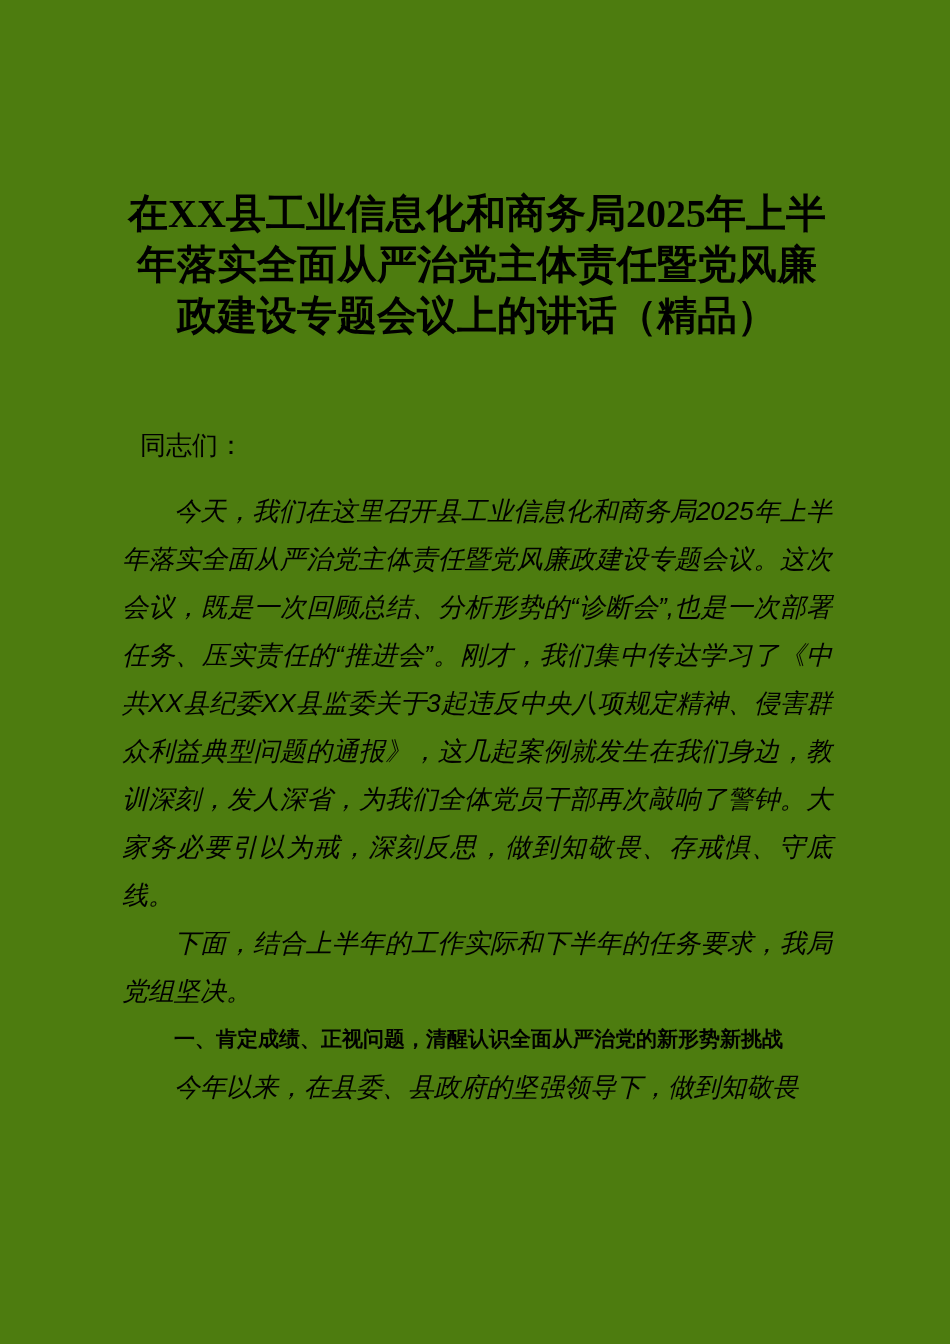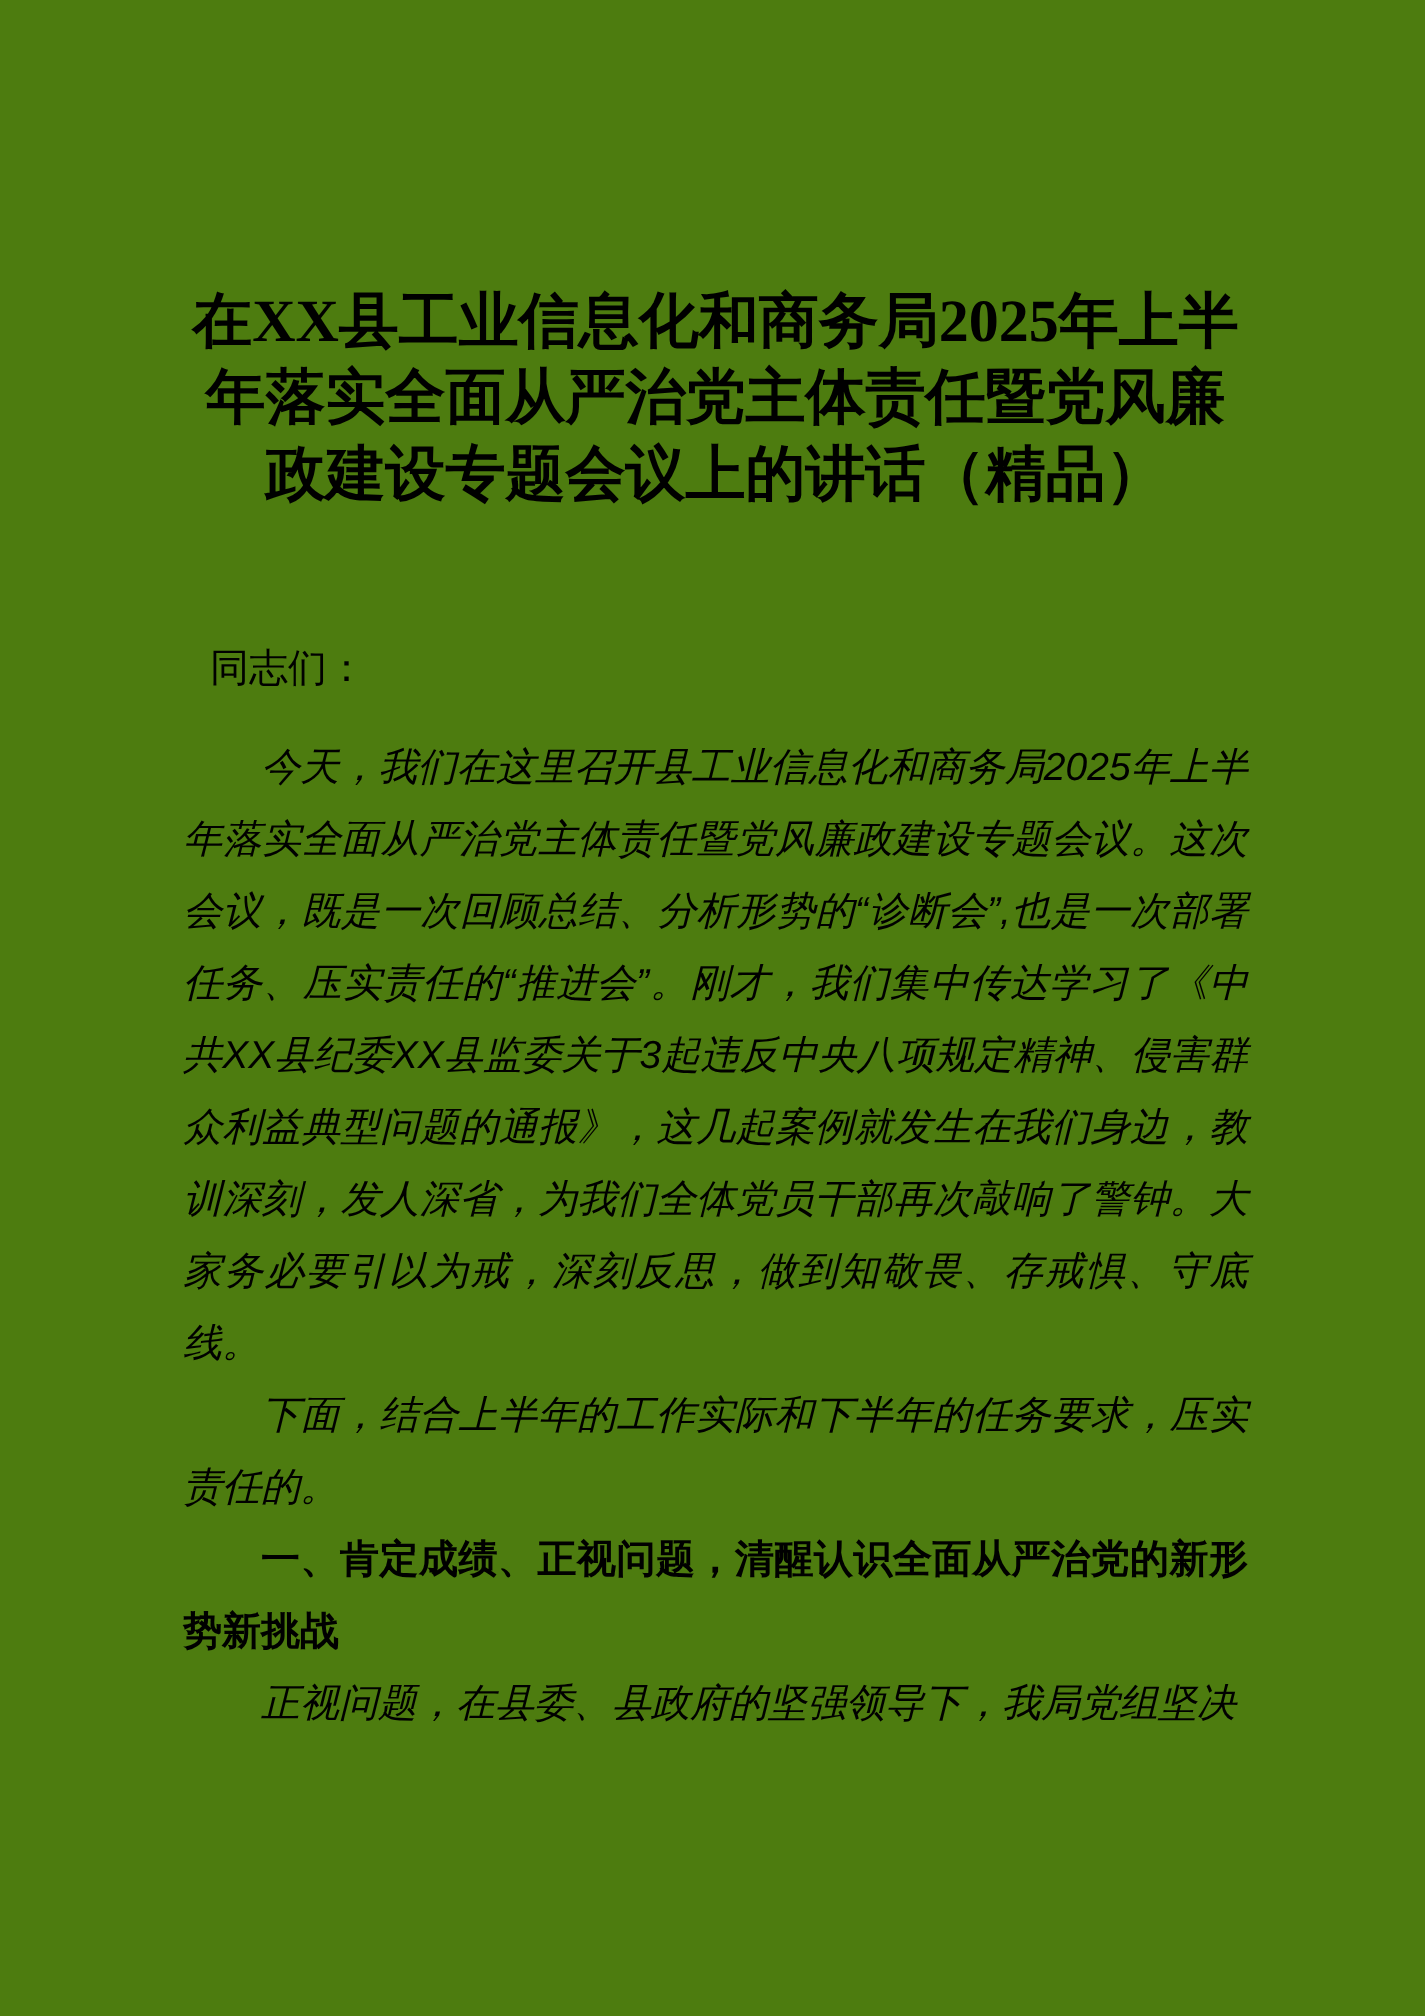--- a/index.html
+++ b/index.html
@@ -61,21 +61,21 @@
     text-indent: 52px;
     text-align: justify;
     text-align-last: left;
     color: #000000;
     word-break: break-all;
     font-style: italic;
   }
 
   .heading-1 {
     margin: 0;
-    font-size: 26px;
+    font-size: 21px;
     line-height: 48px;
     font-weight: bold;
     text-indent: 52px;
     text-align: justify;
     text-align-last: left;
     color: #000000;
     word-break: break-all;
   }
 
   .para--tail {
@@ -88,21 +88,21 @@
 <div class="page">
 
   <div class="doc-body">
 
     <h1 class="doc-title">在XX县工业信息化和商务局2025年上半年落实全面从严治党主体责任暨党风廉政建设专题会议上的讲话（精品）</h1>
 
     <p class="salutation">同志们：</p>
 
     <p class="para">今天，我们在这里召开县工业信息化和商务局2025年上半年落实全面从严治党主体责任暨党风廉政建设专题会议。这次会议，既是一次回顾总结、分析形势的“诊断会”,也是一次部署任务、压实责任的“推进会”。刚才，我们集中传达学习了《中共XX县纪委XX县监委关于3起违反中央八项规定精神、侵害群众利益典型问题的通报》，这几起案例就发生在我们身边，教训深刻，发人深省，为我们全体党员干部再次敲响了警钟。大家务必要引以为戒，深刻反思，做到知敬畏、存戒惧、守底线。</p>
 
-    <p class="para">下面，结合上半年的工作实际和下半年的任务要求，压实责任的。</p>
+    <p class="para">下面，结合上半年的工作实际和下半年的任务要求，我局党组坚决。</p>
 
     <p class="heading-1">一、肯定成绩、正视问题，清醒认识全面从严治党的新形势新挑战</p>
 
-    <p class="para para--tail">正视问题，在县委、县政府的坚强领导下，我局党组坚决</p>
+    <p class="para para--tail">今年以来，在县委、县政府的坚强领导下，做到知敬畏</p>
 
   </div>
 
 </div>
 
 </body></html>

